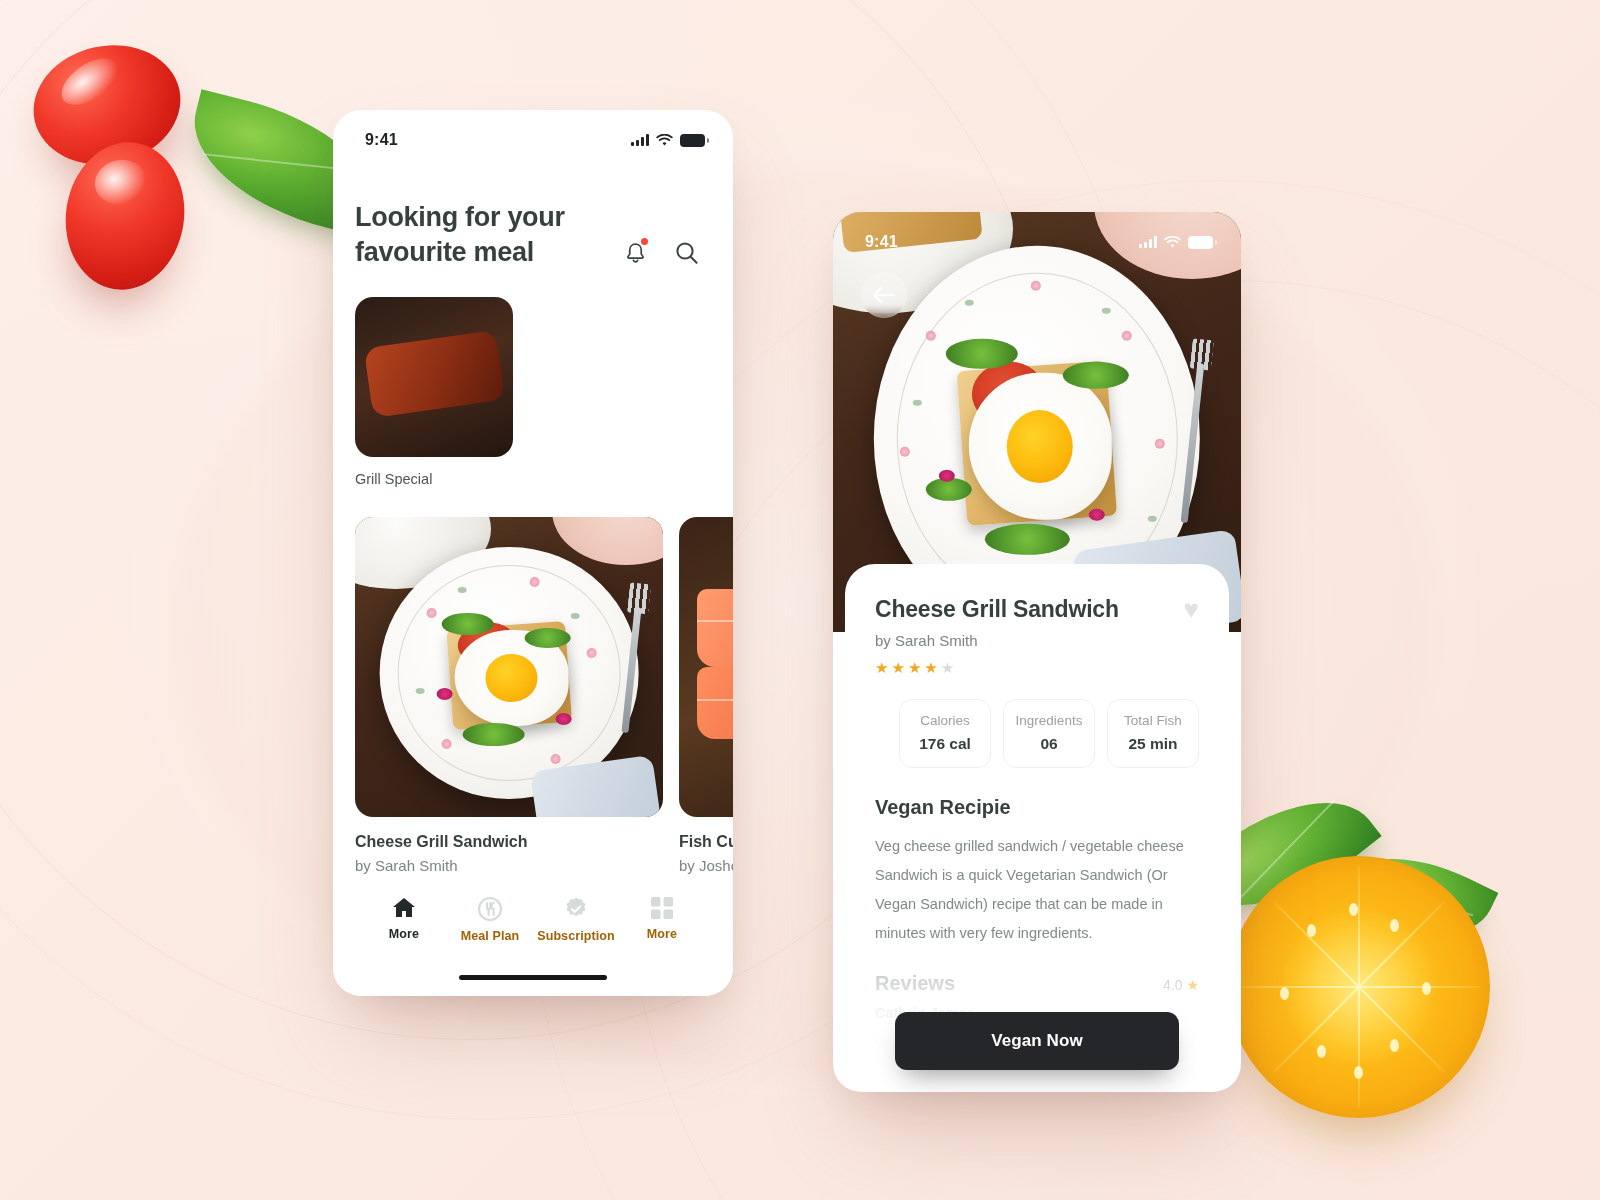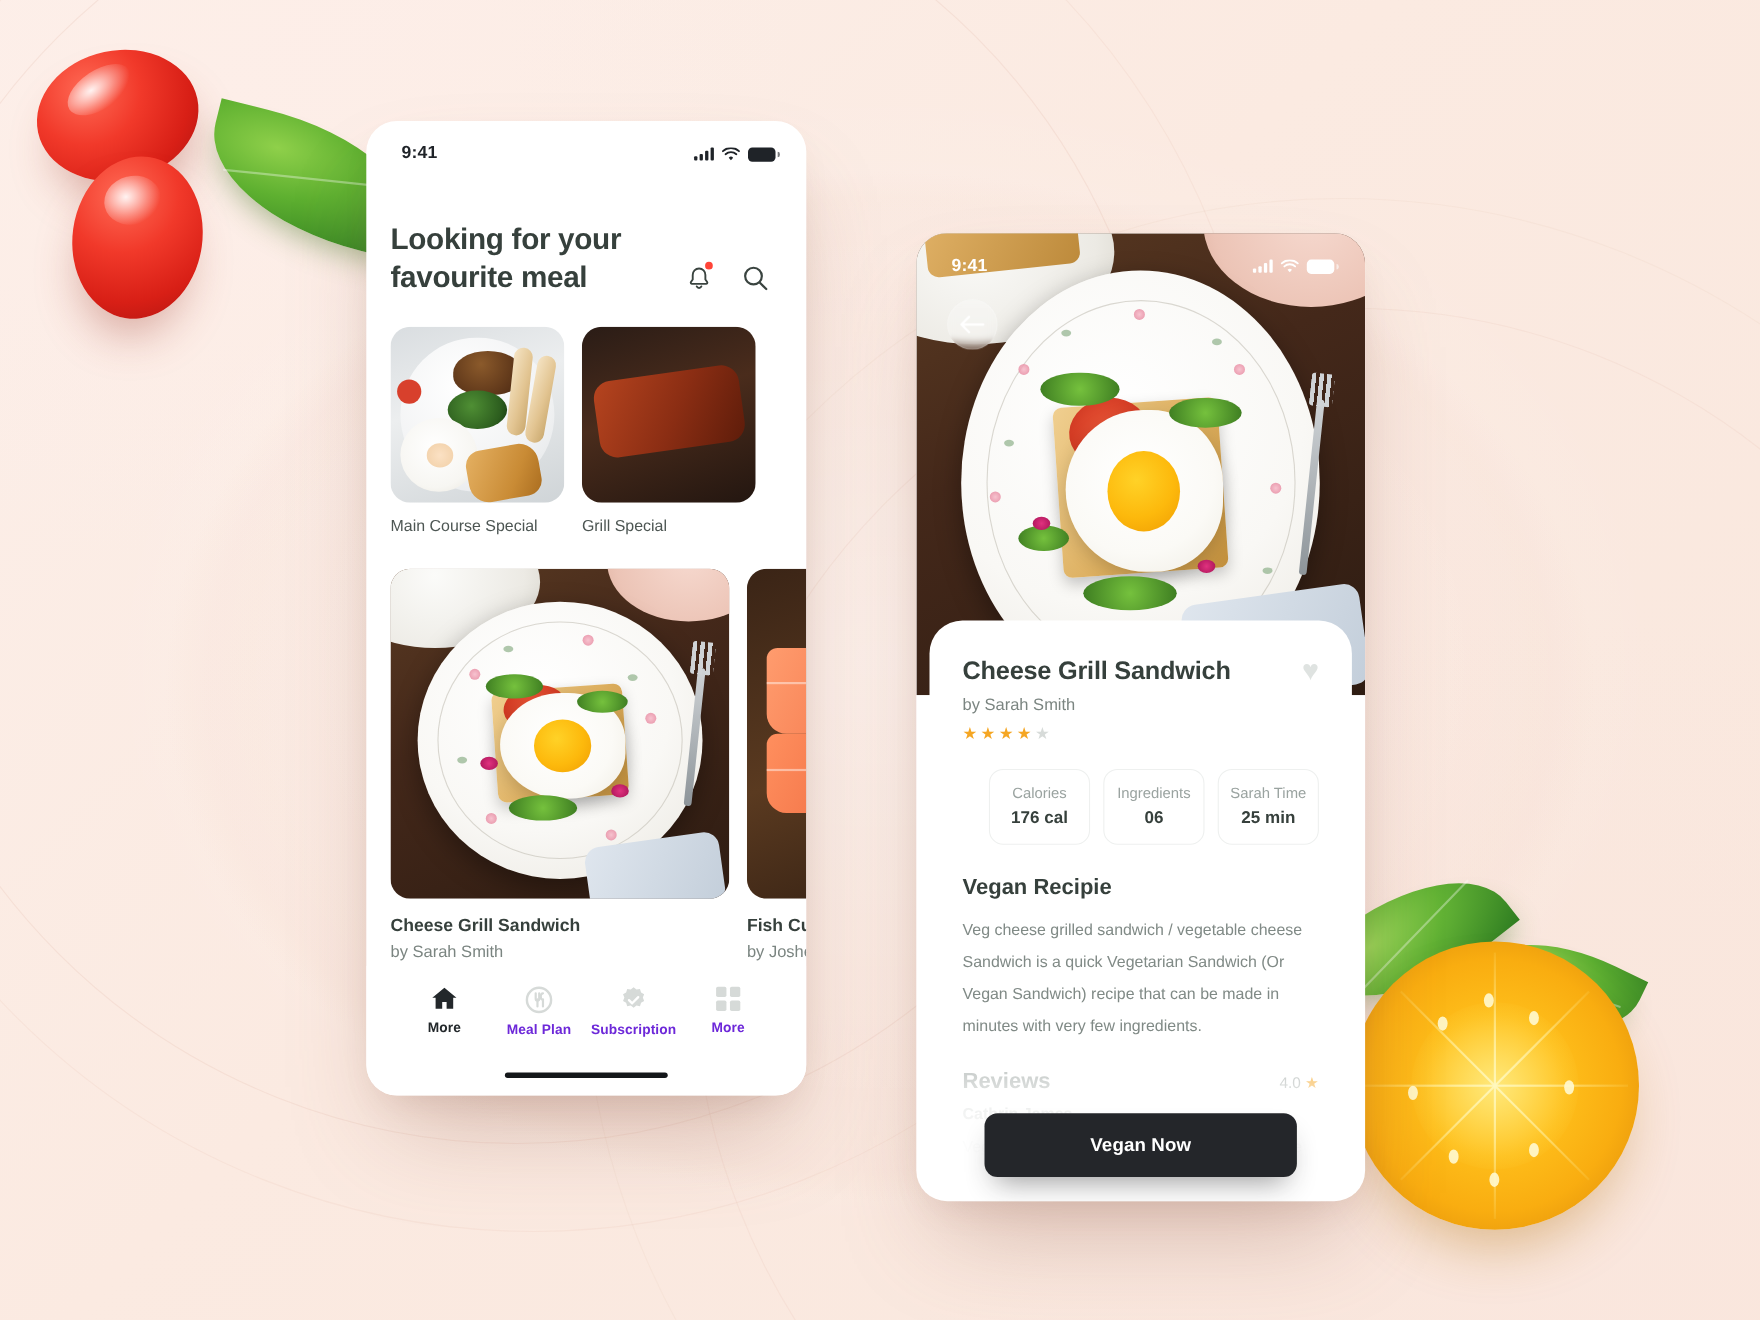--- a/index.html
+++ b/index.html
@@ -144,21 +144,21 @@
   .recipe-name { margin-top: 16px; font-size: 16px; font-weight: 600; color: #36403c; white-space: nowrap; }
   .recipe-author { margin-top: 6px; font-size: 15px; color: #7b8581; white-space: nowrap; }
 
   
   .tabbar {
     position: absolute; left: 0; right: 0; bottom: 0; height: 118px;
     background: #fff; display: flex; align-items: flex-start;
     justify-content: space-around; padding: 18px 28px 0 28px;
   }
   .tab { display: flex; flex-direction: column; align-items: center; gap: 7px; cursor: pointer; width: 74px; }
-  .tab-label { font-size: 12.5px; font-weight: 600; color: #6d28d9; letter-spacing: .1px; }
+  .tab-label { font-size: 12.5px; font-weight: 600; color: #a16207; letter-spacing: .1px; }
   .tab.active .tab-label { color: #23282b; }
   .home-indicator {
     position: absolute; left: 50%; transform: translateX(-50%);
     bottom: 16px; width: 148px; height: 5.5px; border-radius: 4px; background: #14171a;
   }
 
   
   .hero { position: absolute; inset: 0; height: 420px; overflow: hidden; }
   .back-btn {
     position: absolute; left: 28px; top: 60px; width: 46px; height: 46px;
@@ -370,35 +370,20 @@
         <svg width="26" height="26" viewBox="0 0 26 26" fill="none">
           <circle cx="11" cy="11" r="7.6" stroke="#3a4440" stroke-width="2"></circle>
           <path d="M16.6 16.8l6 6" stroke="#3a4440" stroke-width="2" stroke-linecap="round"></path>
         </svg>
       </div>
     </div>
   </div>
 
   <div class="cat-strip">
 
-    <div class="cat-item">
-      <div class="cat-thumb">
-        <div class="ph food-main">
-          <div class="mc-plate"></div>
-          <div class="mc-tom"></div>
-          <div class="mc-mush"></div>
-          <div class="mc-saus" style="right:20%;top:12%; transform: rotate(6deg)"></div>
-          <div class="mc-saus" style="right:8%;top:16%; transform: rotate(10deg)"></div>
-          <div class="mc-greens"></div>
-          <div class="mc-egg"></div>
-          <div class="mc-toast"></div>
-        </div>
-      </div>
-      <div class="cat-label">Main Course Special</div>
-    </div>
 
     <div class="cat-item">
       <div class="cat-thumb">
         <div class="ph food-grill">
 
           <div class="gr-meat"></div>
         </div>
       </div>
       <div class="cat-label">Grill Special</div>
     </div>
@@ -573,21 +558,21 @@
     <div class="stat-row">
       <div class="stat-box">
         <div class="stat-label">Calories</div>
         <div class="stat-value">176 cal</div>
       </div>
       <div class="stat-box">
         <div class="stat-label">Ingredients</div>
         <div class="stat-value">06</div>
       </div>
       <div class="stat-box">
-        <div class="stat-label">Sarah Time</div>
+        <div class="stat-label">Total Fish</div>
         <div class="stat-value">25 min</div>
       </div>
     </div>
 
     <div class="section-title">Vegan Recipie</div>
     <div class="about-text">Veg cheese grilled sandwich / vegetable cheese Sandwich is a quick Vegetarian Sandwich (Or Vegan Sandwich) recipe that can be made in minutes with very few ingredients.</div>
 
     <div class="reviews-head">
       <div class="reviews-title">Reviews</div>
       <div class="reviews-score"><span>4.0</span> <span class="s">★</span></div>

